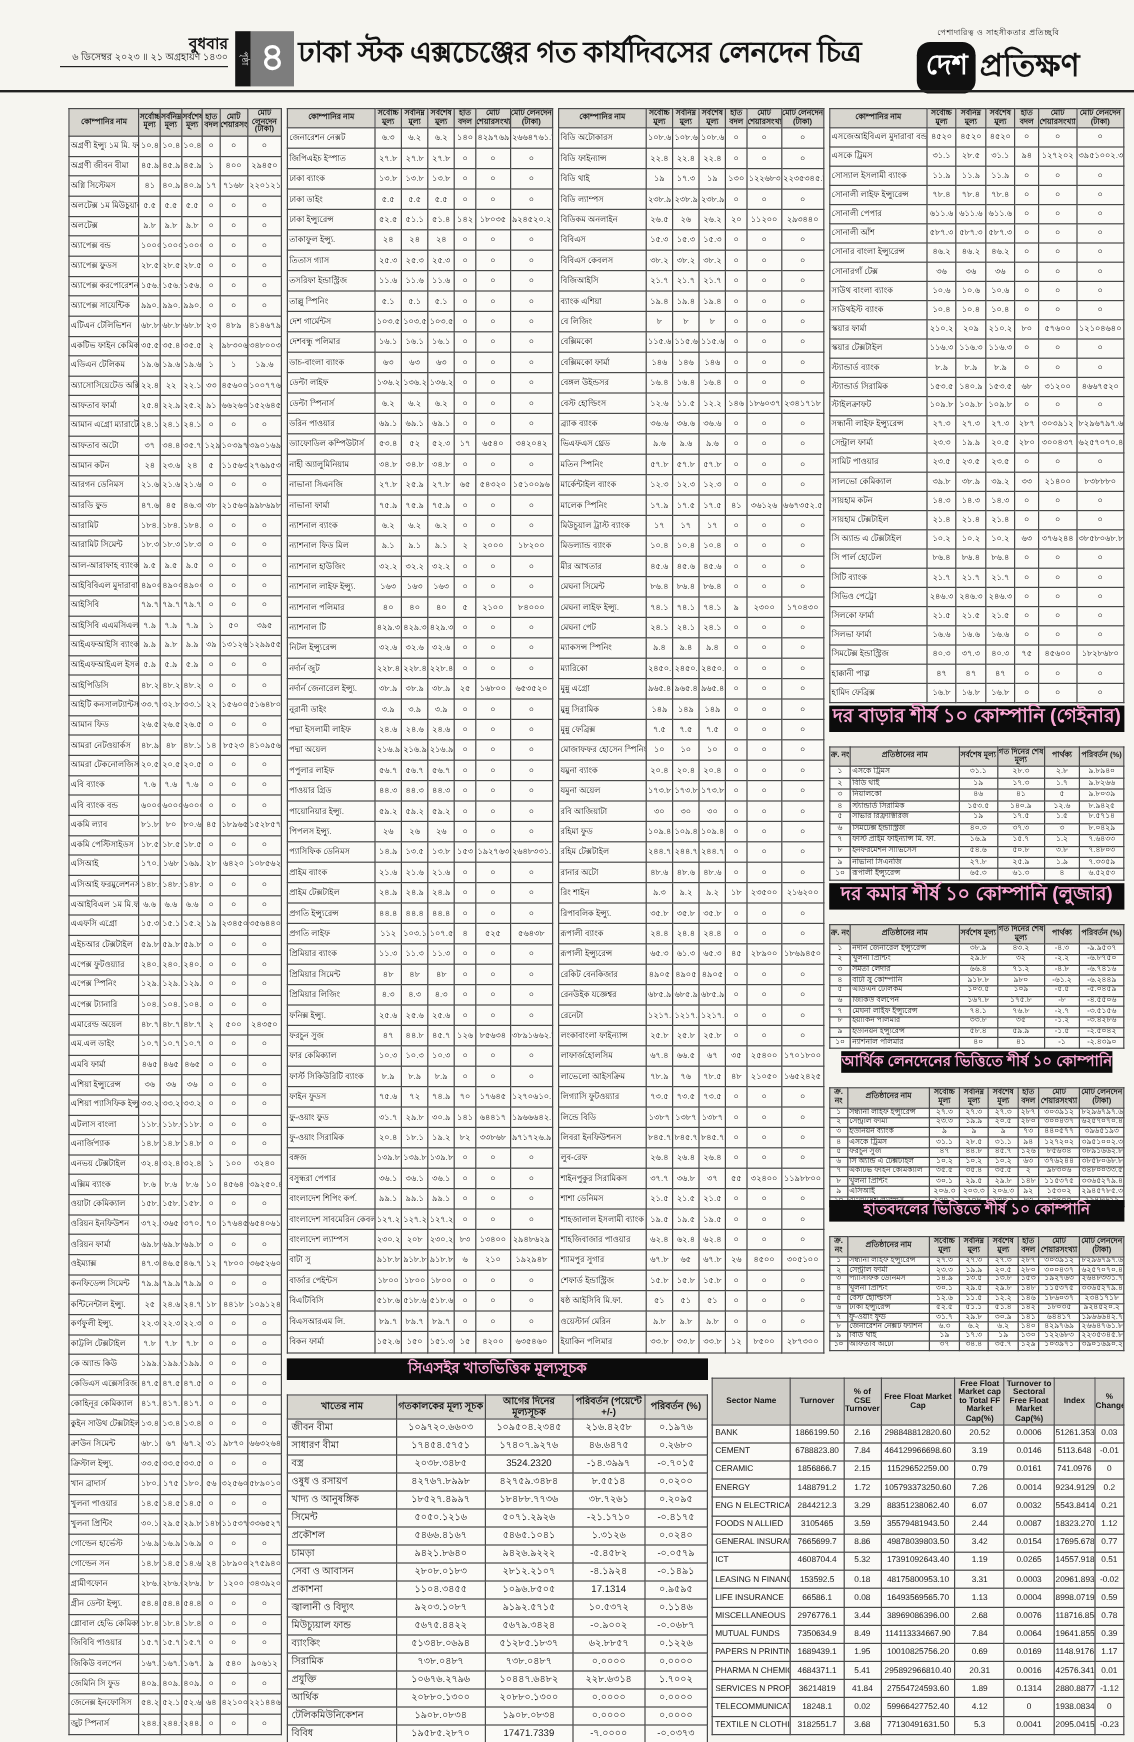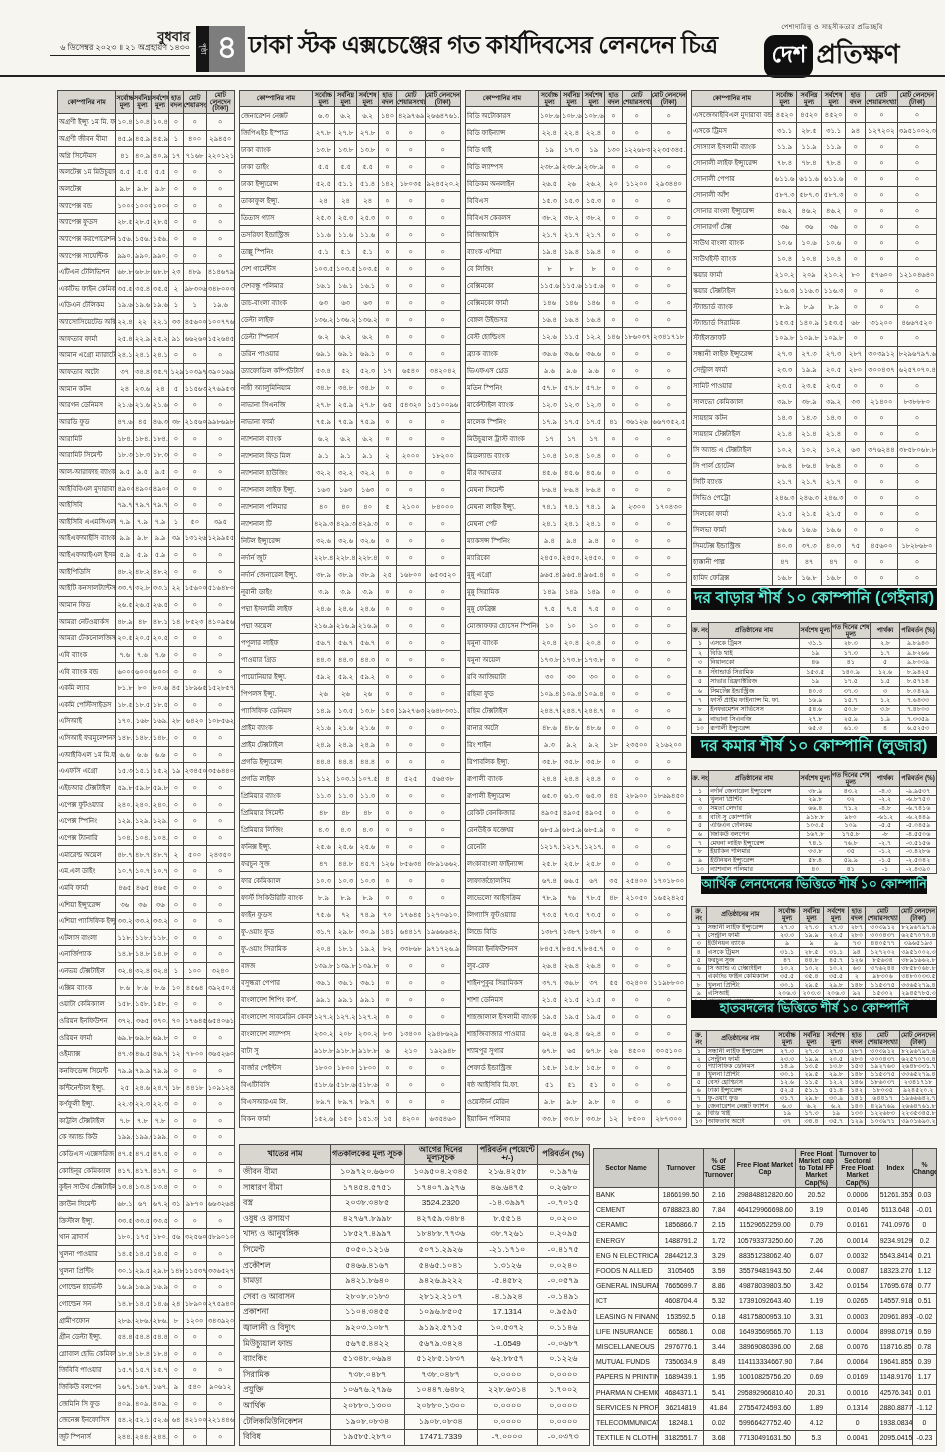--- a/index.html
+++ b/index.html
@@ -23,21 +23,21 @@
   .logo-rest{font-size:26px;font-weight:bold;}
   .rule{position:absolute;left:0;right:0;top:75px;border-top:2px solid #222;}
   
   table{border-collapse:collapse;width:100%;table-layout:fixed;}
   td,th{border:1px solid #4a4a4a;font-size:6.8px;line-height:1.05;padding:0 1px;
         text-align:center;overflow:hidden;white-space:nowrap;}
   th{background:#d8d6cf;font-weight:bold;white-space:normal;font-size:6.4px;padding:1px 0;}
   .sec{position:absolute;display:flex;flex-direction:column;}
   .sec table{flex:1;height:100%;background:#fbfaf7;margin-top:12px;}
   .stock td:first-child{text-align:left;}
-  .bar{background:#0c0c0c;color:#5eead4;font-weight:bold;text-align:center;
+  .bar{background:#0c0c0c;color:#f9a8d4;font-weight:bold;text-align:center;
        font-size:16px;padding:2px 0 3px;line-height:1.05;}
   .bar.small{font-size:12.5px;}
   .toplist td{font-size:6.3px;}
   .toplist td:nth-child(2){text-align:left;}
   
   .cse th{font-size:8px;}
   .cse td{font-size:8px;height:14px;}
   .cse td:first-child{text-align:left;padding-left:3px;}
   
   .swc-title{font-size:16px;font-weight:bold;text-align:center;letter-spacing:1px;
@@ -2713,20 +2713,21 @@
             <td>৩৫.৭</td>
             <td>১২৯</td>
             <td>১০৩৯৭১</td>
             <td>৩৯০১৬৯০.২</td>
           </tr>
         </tbody>
     </table>
   </div>
 
   <div class="sec" style="left:239px;top:1132px;width:351px;height:314px;">
+    <div class="bar" style="font-size:12.5px;">সিএসইর খাতভিত্তিক মূল্যসূচক</div>
     <table class="cse">
       <colgroup>
           <col style="width:26%">
           <col style="width:21%">
           <col style="width:21%">
           <col style="width:17%">
           <col style="width:15%">
         </colgroup>
       <thead>
           <tr>
@@ -2812,21 +2813,21 @@
             <td>জ্বালানী ও বিদ্যুৎ</td>
             <td>৯২০৩.১০৮৭</td>
             <td>৯১৯২.৫৭১৫</td>
             <td>১০.৫৩৭২</td>
             <td>০.১১৪৬</td>
           </tr>
           <tr>
             <td>মিউচ্যুয়াল ফান্ড</td>
             <td>৫৬৭৫.৪৪২২</td>
             <td>৫৬৭৯.৩৪২৪</td>
-            <td>-1.0549</td>
+            <td>-০.৯০০২</td>
             <td>-০.০৬৮৭</td>
           </tr>
           <tr>
             <td>ব্যাংকিং</td>
             <td>৫১৩৪৮.০৬৯৪</td>
             <td>৫১২৮৫.১৮৩৭</td>
             <td>৬২.৮৮৫৭</td>
             <td>০.১২২৬</td>
           </tr>
           <tr>

